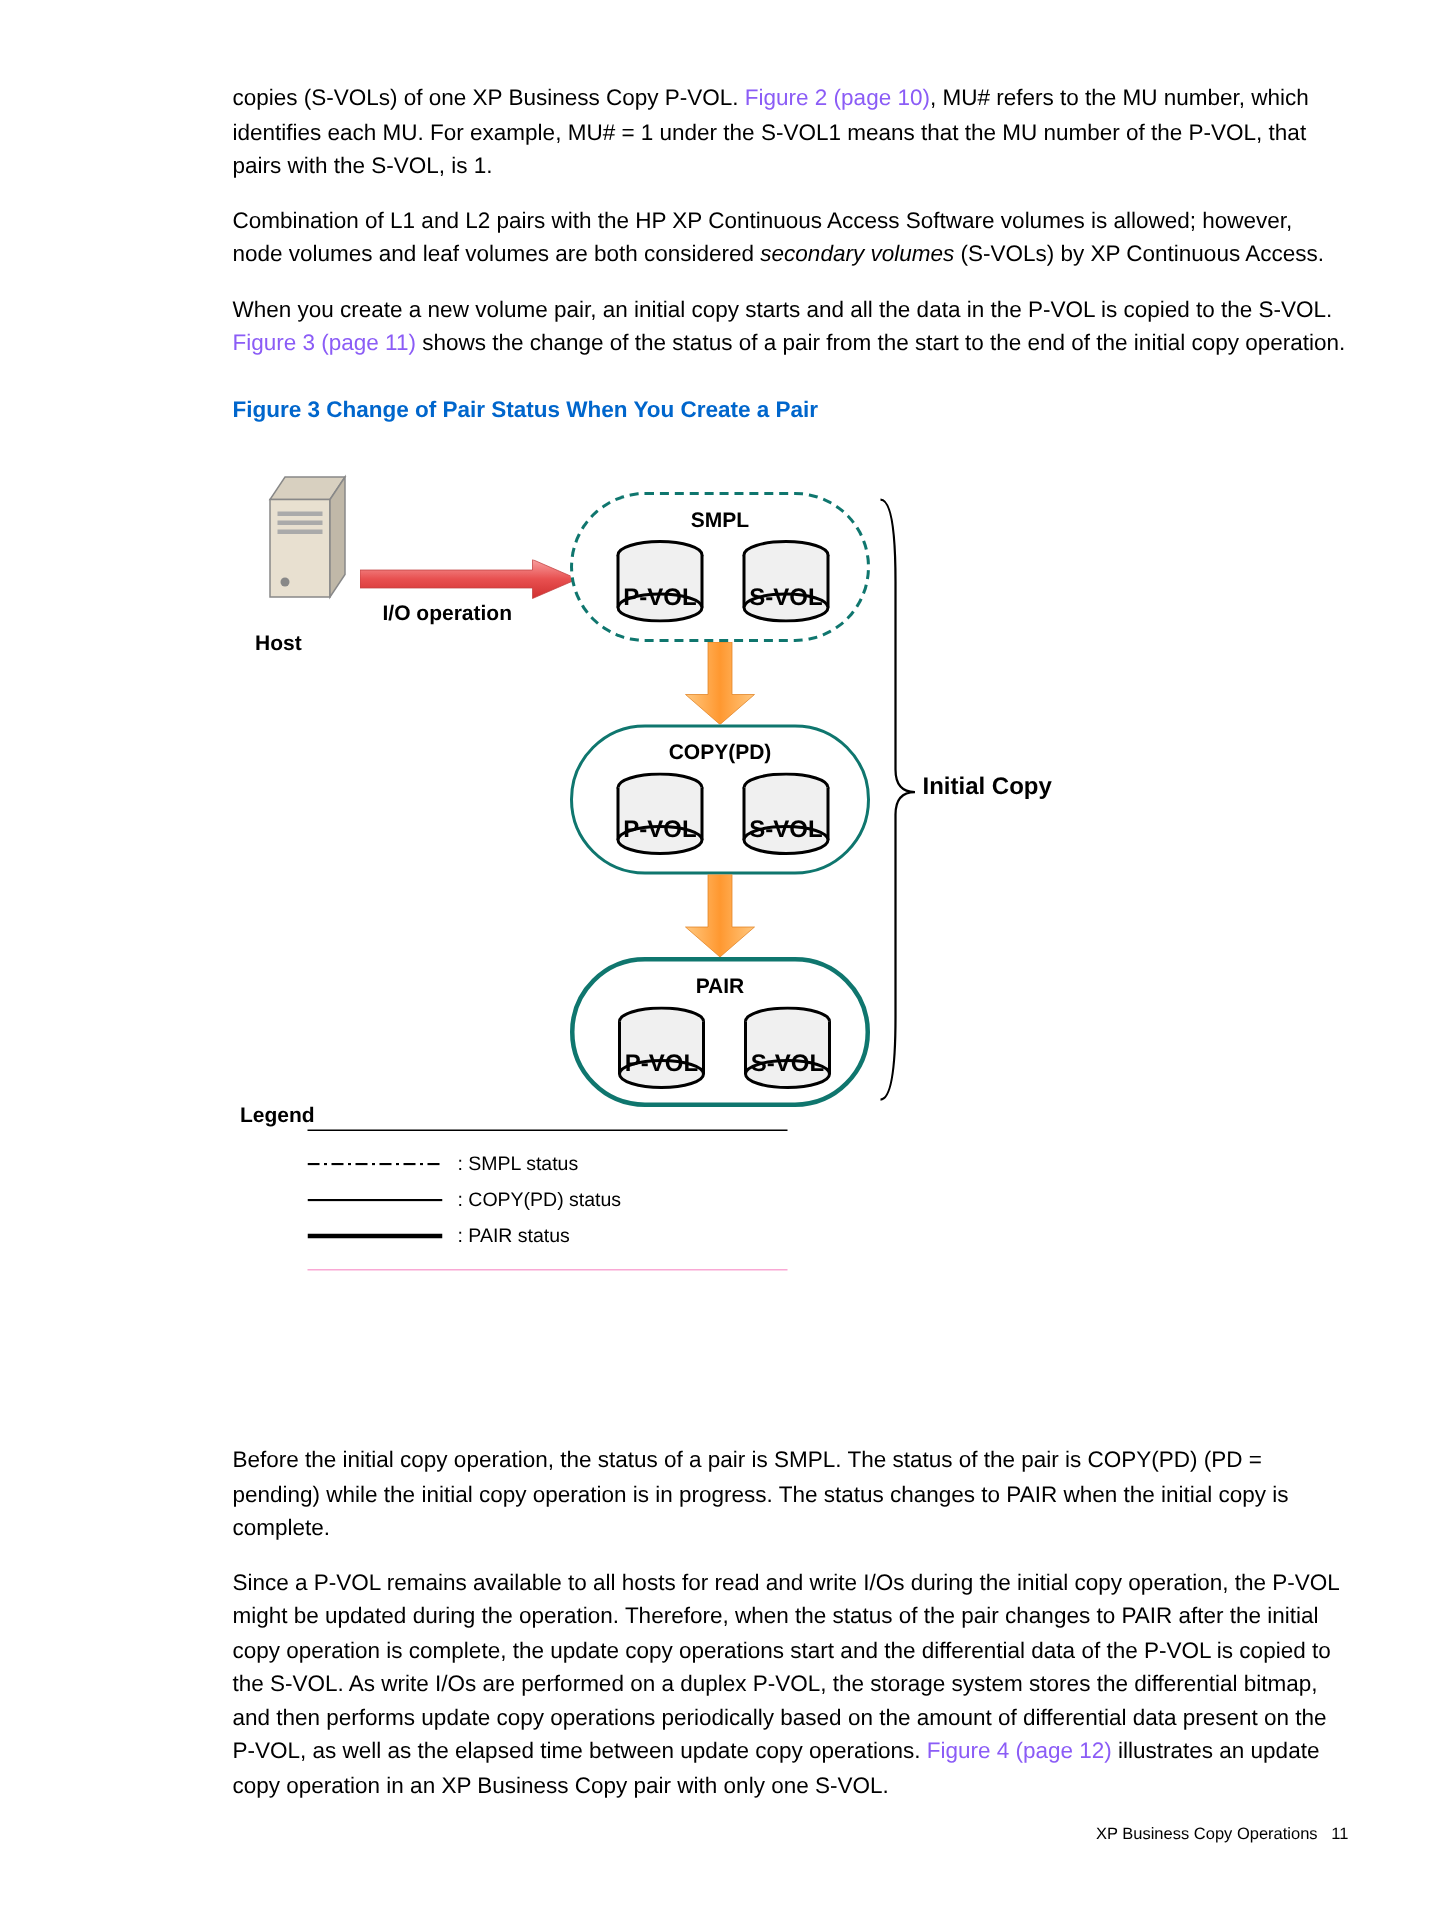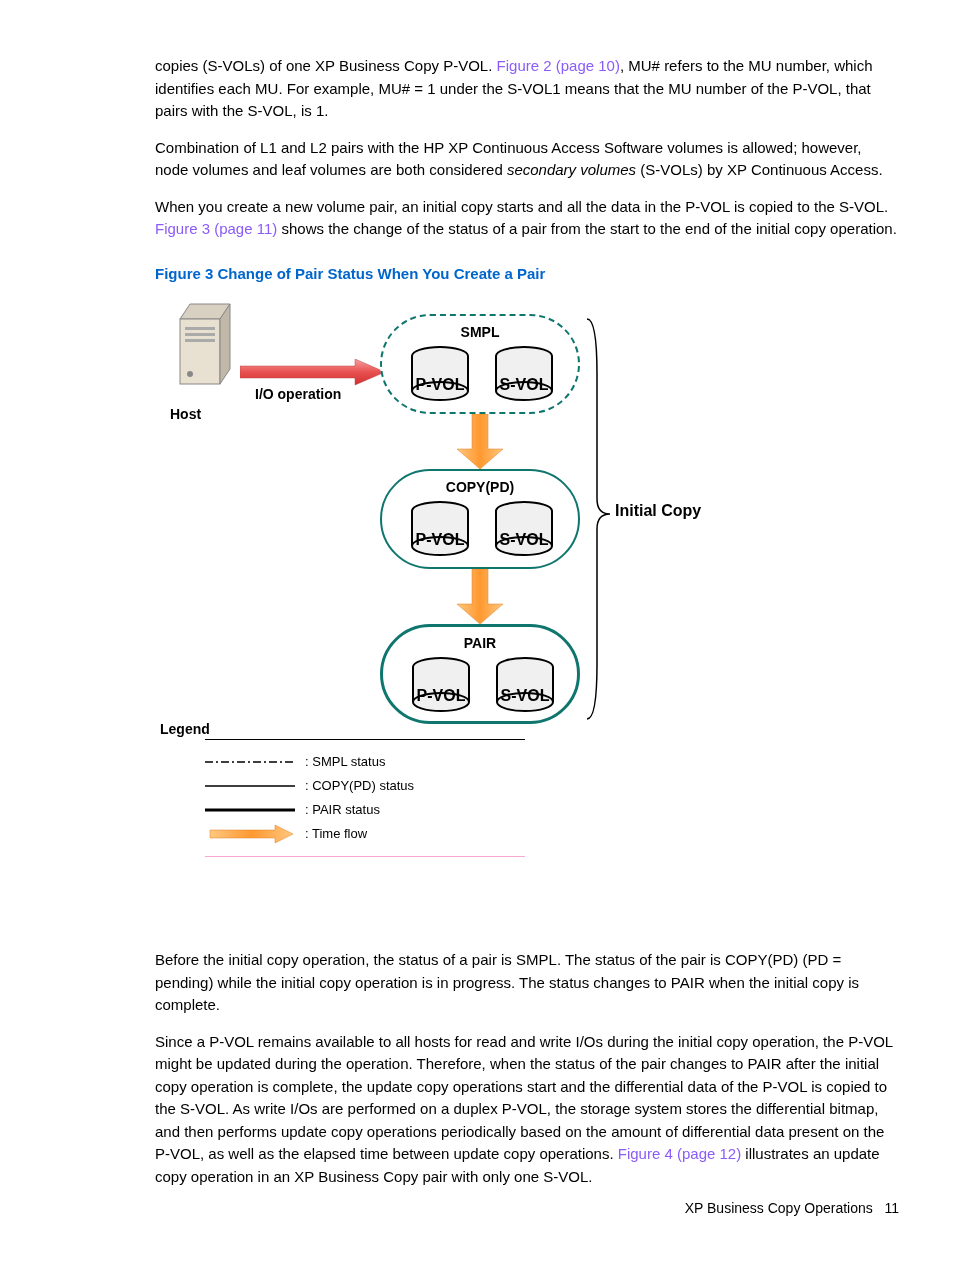--- a/index.html
+++ b/index.html
@@ -21,21 +21,21 @@
     .link {
       color: #8b5cf6;
     }
     .italic {
       font-style: italic;
     }
     .figure-caption {
       color: #0066cc;
       font-weight: bold;
       margin-top: 22px;
-      margin-bottom: 14px;
+      margin-bottom: 28px;
     }
     .diagram-container {
       position: relative;
       width: 600px;
       height: 620px;
       margin-bottom: 30px;
     }
     .host-box {
       position: absolute;
       left: 20px;
@@ -131,23 +131,23 @@
     }
     .legend-line {
       width: 90px;
       margin-right: 10px;
       display: flex;
       align-items: center;
       justify-content: center;
     }
     .footer {
       position: absolute;
-      bottom: 52px;
+      bottom: 40px;
       right: 55px;
-      font-size: 14px;
+      font-size: 11px;
       font-weight: 300;
     }
   </style>
 </head>
 <body>
 
 <p><span>copies (S-VOLs) of one XP Business Copy P-VOL. </span><span class="link">Figure 2 (page 10)</span><span>, MU# refers to the MU number, which identifies each MU. For example, MU# = 1 under the S-VOL1 means that the MU number of the P-VOL, that pairs with the S-VOL, is 1.</span></p>
 
 <p><span>Combination of L1 and L2 pairs with the HP XP Continuous Access Software volumes is allowed; however, node volumes and leaf volumes are both considered </span><span class="italic">secondary volumes</span><span> (S-VOLs) by XP Continuous Access.</span></p>
 
@@ -293,28 +293,20 @@
       <span>: COPY(PD) status</span>
     </div>
     <div class="legend-row">
       <div class="legend-line">
           <svg width="90" height="4">
             <line x1="0" y1="2" x2="90" y2="2" stroke="black" stroke-width="3"></line>
           </svg>
         </div>
       <span>: PAIR status</span>
     </div>
-    <div class="legend-row">
-      <div class="legend-line">
-        <svg width="90" height="20">
-            <polygon points="5,6 70,6 70,1 88,10 70,19 70,14 5,14" fill="url(#og1)" stroke="#e08020" stroke-width="0.5"></polygon>
-          </svg>
-      </div>
-      <span>: Time flow</span>
-    </div>
   </div>
 </div>
 
 <p>Before the initial copy operation, the status of a pair is SMPL. The status of the pair is COPY(PD) (PD = pending) while the initial copy operation is in progress. The status changes to PAIR when the initial copy is complete.</p>
 
 <p><span>Since a P-VOL remains available to all hosts for read and write I/Os during the initial copy operation, the P-VOL might be updated during the operation. Therefore, when the status of the pair changes to PAIR after the initial copy operation is complete, the update copy operations start and the differential data of the P-VOL is copied to the S-VOL. As write I/Os are performed on a duplex P-VOL, the storage system stores the differential bitmap, and then performs update copy operations periodically based on the amount of differential data present on the P-VOL, as well as the elapsed time between update copy operations. </span><span class="link">Figure 4 (page 12)</span><span> illustrates an update copy operation in an XP Business Copy pair with only one S-VOL.</span></p>
 
 <div class="footer">
   <span>XP Business Copy Operations</span>&nbsp;&nbsp;&nbsp;<span>11</span>
 </div>

